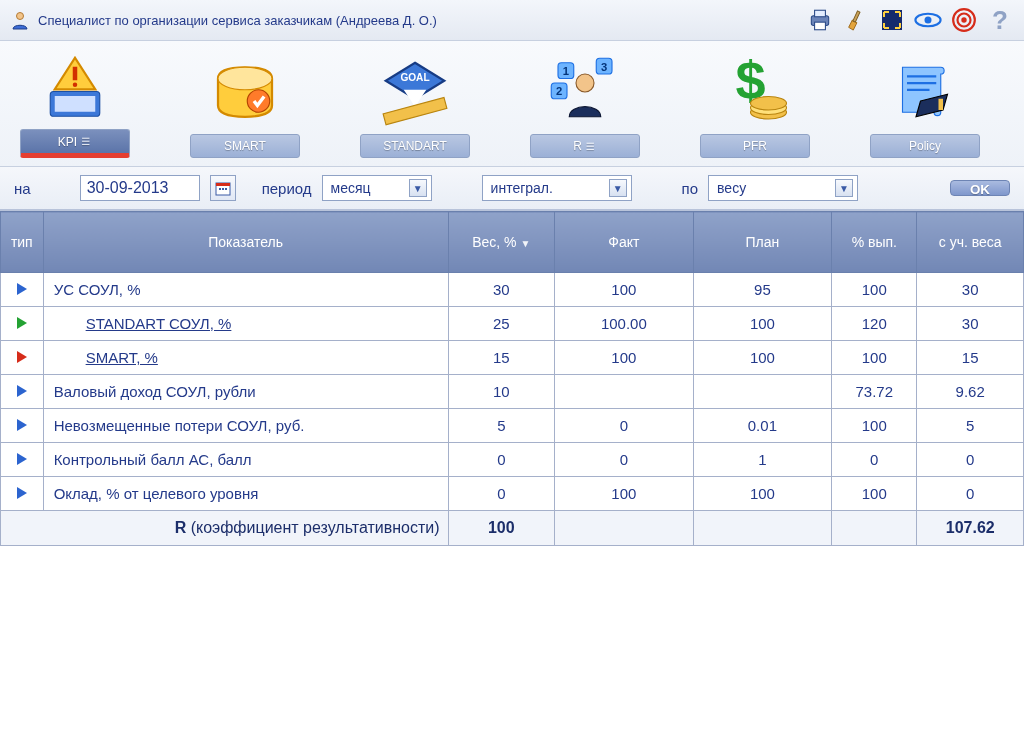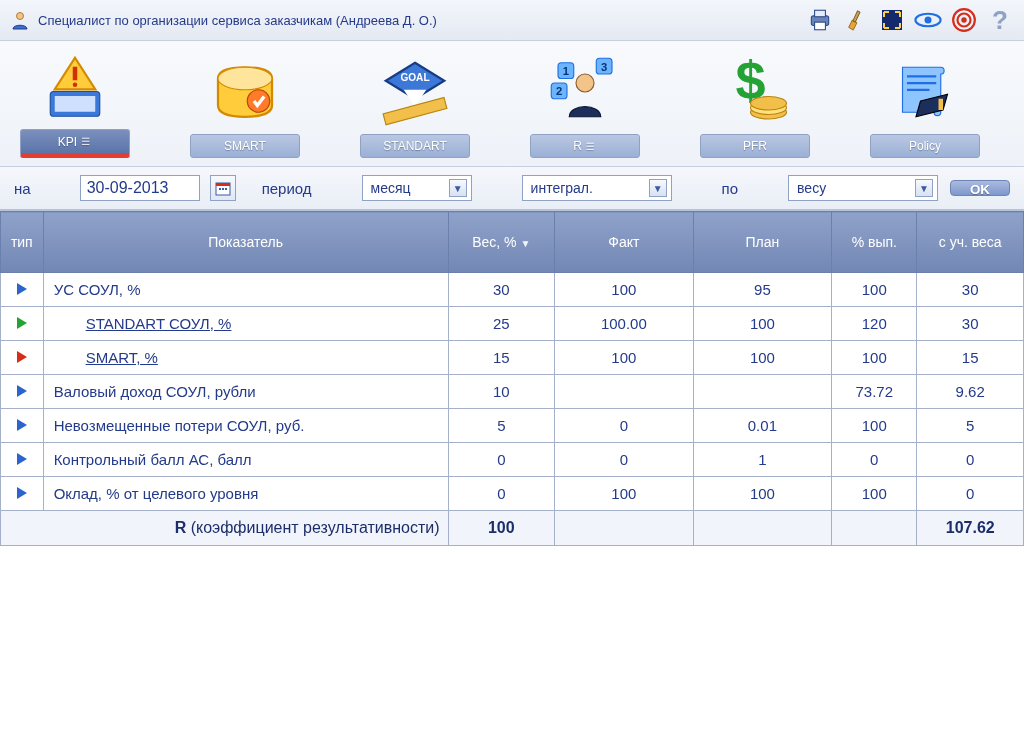--- a/index.html
+++ b/index.html
@@ -66,21 +66,21 @@
   }
   .fl-label { color:#243a8a; font-size:15px; }
   .date-input {
     border: 1px solid #8fa2c5; background:#fff; color:#243a8a;
     font-size:16px; padding:2px 6px; width:120px; height:26px;margin-left:39px;
   }
   .select {
     display:inline-flex; align-items:center;
     border: 1px solid #8fa2c5; background:#fff; color:#243a8a;
     height:26px; padding:0 4px 0 8px; min-width:120px;
-    justify-content:space-between; cursor:pointer;margin-left:40px;
+    justify-content:space-between; cursor:pointer;
   }
   .select .arrow {
     width:18px; height:18px; border:1px solid #8fa2c5;
     background:linear-gradient(#f7f9fd,#d8e1f1);
     display:flex;align-items:center;justify-content:center;
     font-size:10px; color:#3a5aa5;
   }
   .cal-btn {
     width:26px;height:26px;border:1px solid #8fa2c5;
     background:linear-gradient(#f7f9fd,#e1e8f5);

